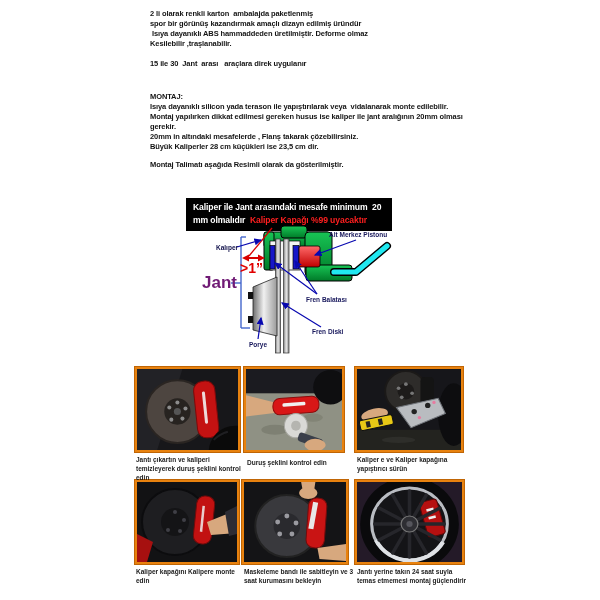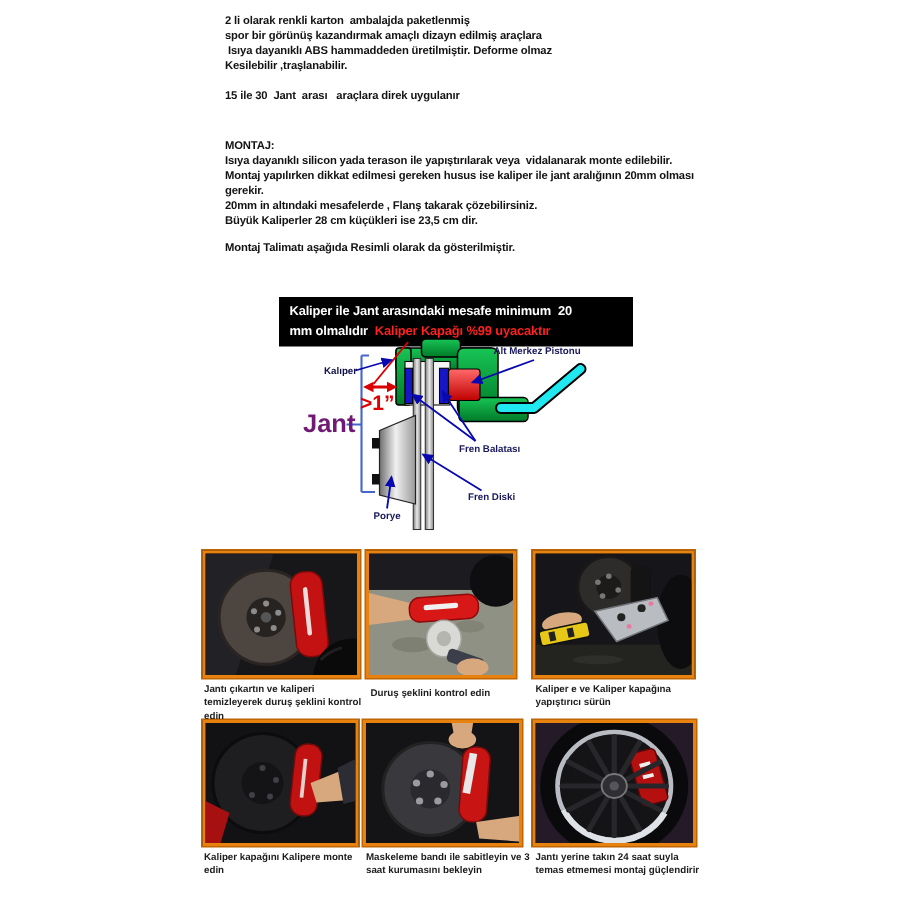--- a/index.html
+++ b/index.html
@@ -10,21 +10,21 @@
   .abs{position:absolute;}
   .pre{white-space:pre;}
   
   .introline{font-size:7.5px;font-weight:bold;line-height:10px;letter-spacing:-0.1px;color:#131313;}
   #intro{left:150px;top:9px;}
   #fitment{left:150px;top:59px;}
   #montaj{left:150px;top:92px;}
   .gap8{height:8px;}
   
   #banner{
-    left:186px;top:198px;width:236px;height:33px;background:#000;
+    left:186px;top:198px;width:206px;height:33px;background:#000;
     padding:3px 0 0 7px;box-sizing:border-box;
   }
   #banner .bline{font-size:8.6px;font-weight:bold;line-height:13px;letter-spacing:-0.1px;color:#fff;}
   #banner .red{color:#ff1f1f;}
   
   .dlabel{font-weight:bold;font-size:6.5px;color:#18185c;line-height:7px;}
   #lbl-kaliper{left:216px;top:244px;color:#10104a;}
   #lbl-jant{left:202px;top:274px;font-size:17px;line-height:17px;font-weight:bold;color:#701a75;}
   #lbl-gap{left:240px;top:261px;font-size:14px;line-height:14px;font-weight:800;color:#e00000;}
   #lbl-altmerkez{left:329px;top:231px;}
@@ -50,21 +50,21 @@
   #cap3{left:357px;top:455px;width:106px;}
   #cap4{left:136px;top:567px;width:106px;}
   #cap5{left:244px;top:567px;width:112px;}
   #cap6{left:357px;top:567px;width:112px;}
 </style>
 </head>
 <body>
 
 <div id="intro" class="abs">
   <div class="introline pre">2 li olarak renkli karton  ambalajda paketlenmiş</div>
-  <div class="introline pre">spor bir görünüş kazandırmak amaçlı dizayn edilmiş araçlara</div>
+  <div class="introline pre">spor bir görünüş kazandırmak amaçlı dizayn edilmiş üründür</div>
   <div class="introline pre"> Isıya dayanıklı ABS hammaddeden üretilmiştir. Deforme olmaz</div>
   <div class="introline pre">Kesilebilir ,traşlanabilir.</div>
 </div>
 <div id="fitment" class="abs introline pre">15 ile 30  Jant  arası   araçlara direk uygulanır</div>
 
 <div id="montaj" class="abs">
   <div class="introline pre">MONTAJ:</div>
   <div class="introline pre">Isıya dayanıklı silicon yada terason ile yapıştırılarak veya  vidalanarak monte edilebilir.</div>
   <div class="introline pre">Montaj yapılırken dikkat edilmesi gereken husus ise kaliper ile jant aralığının 20mm olması</div>
   <div class="introline pre">gerekir.</div>

